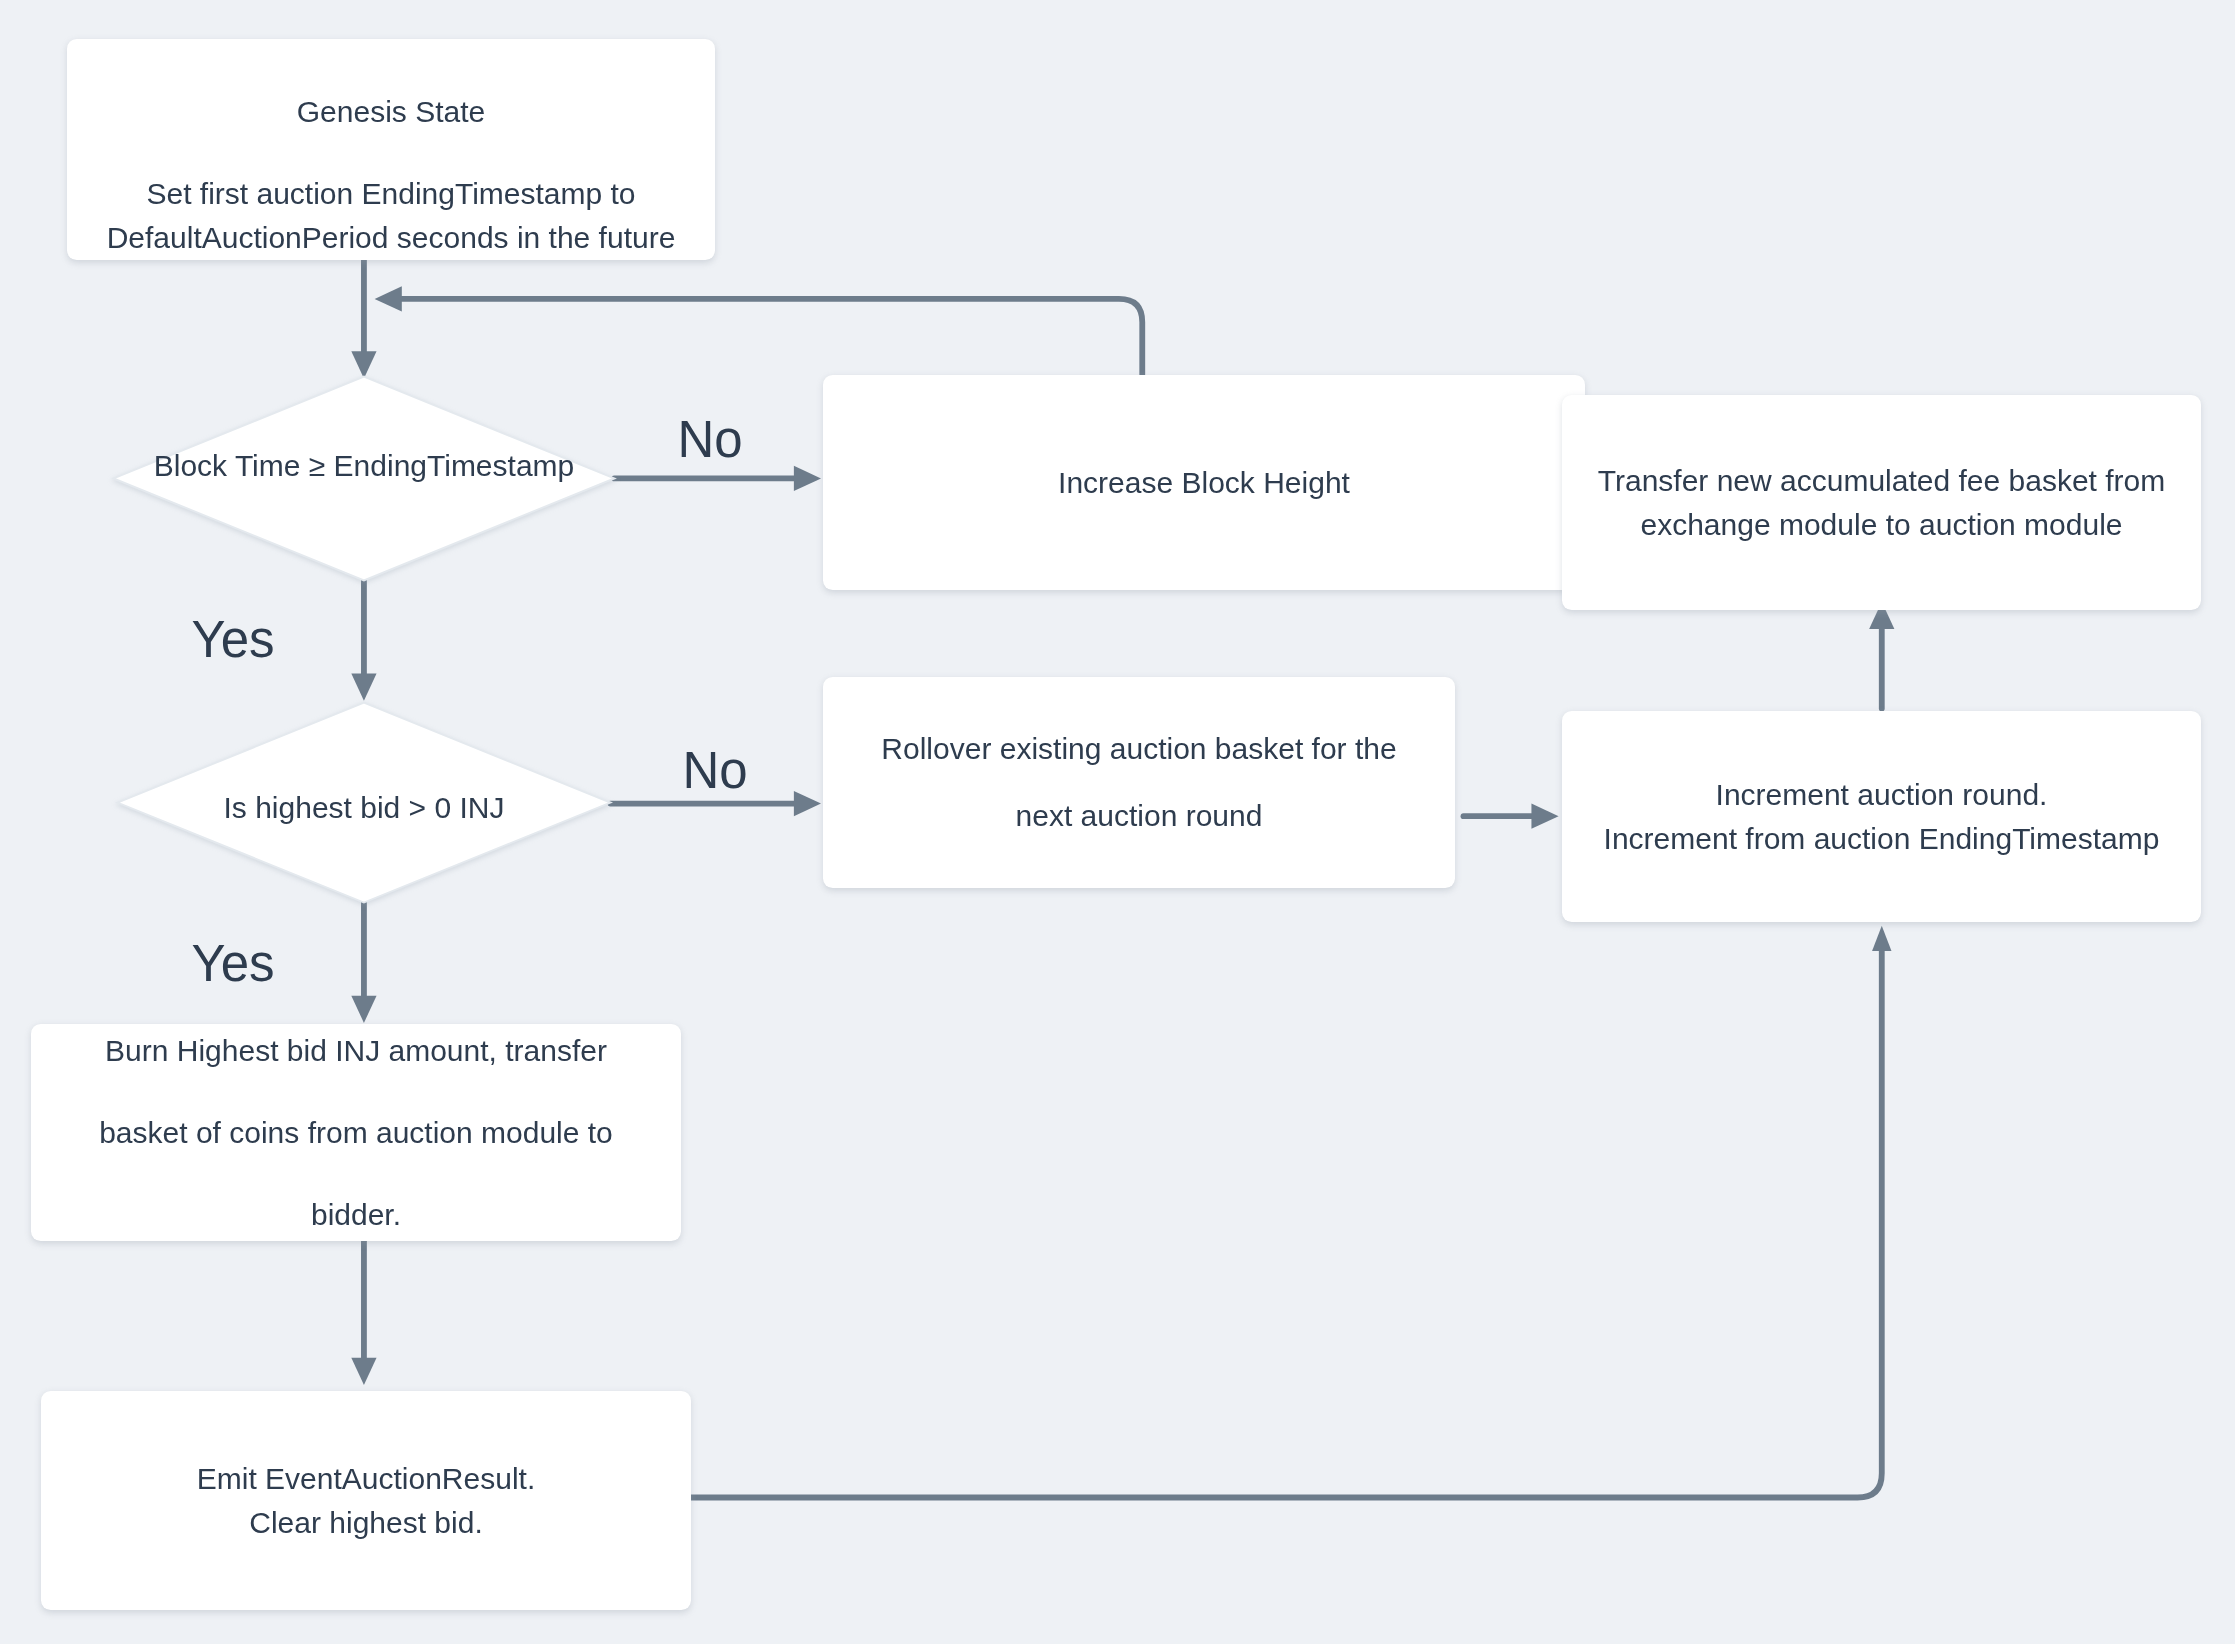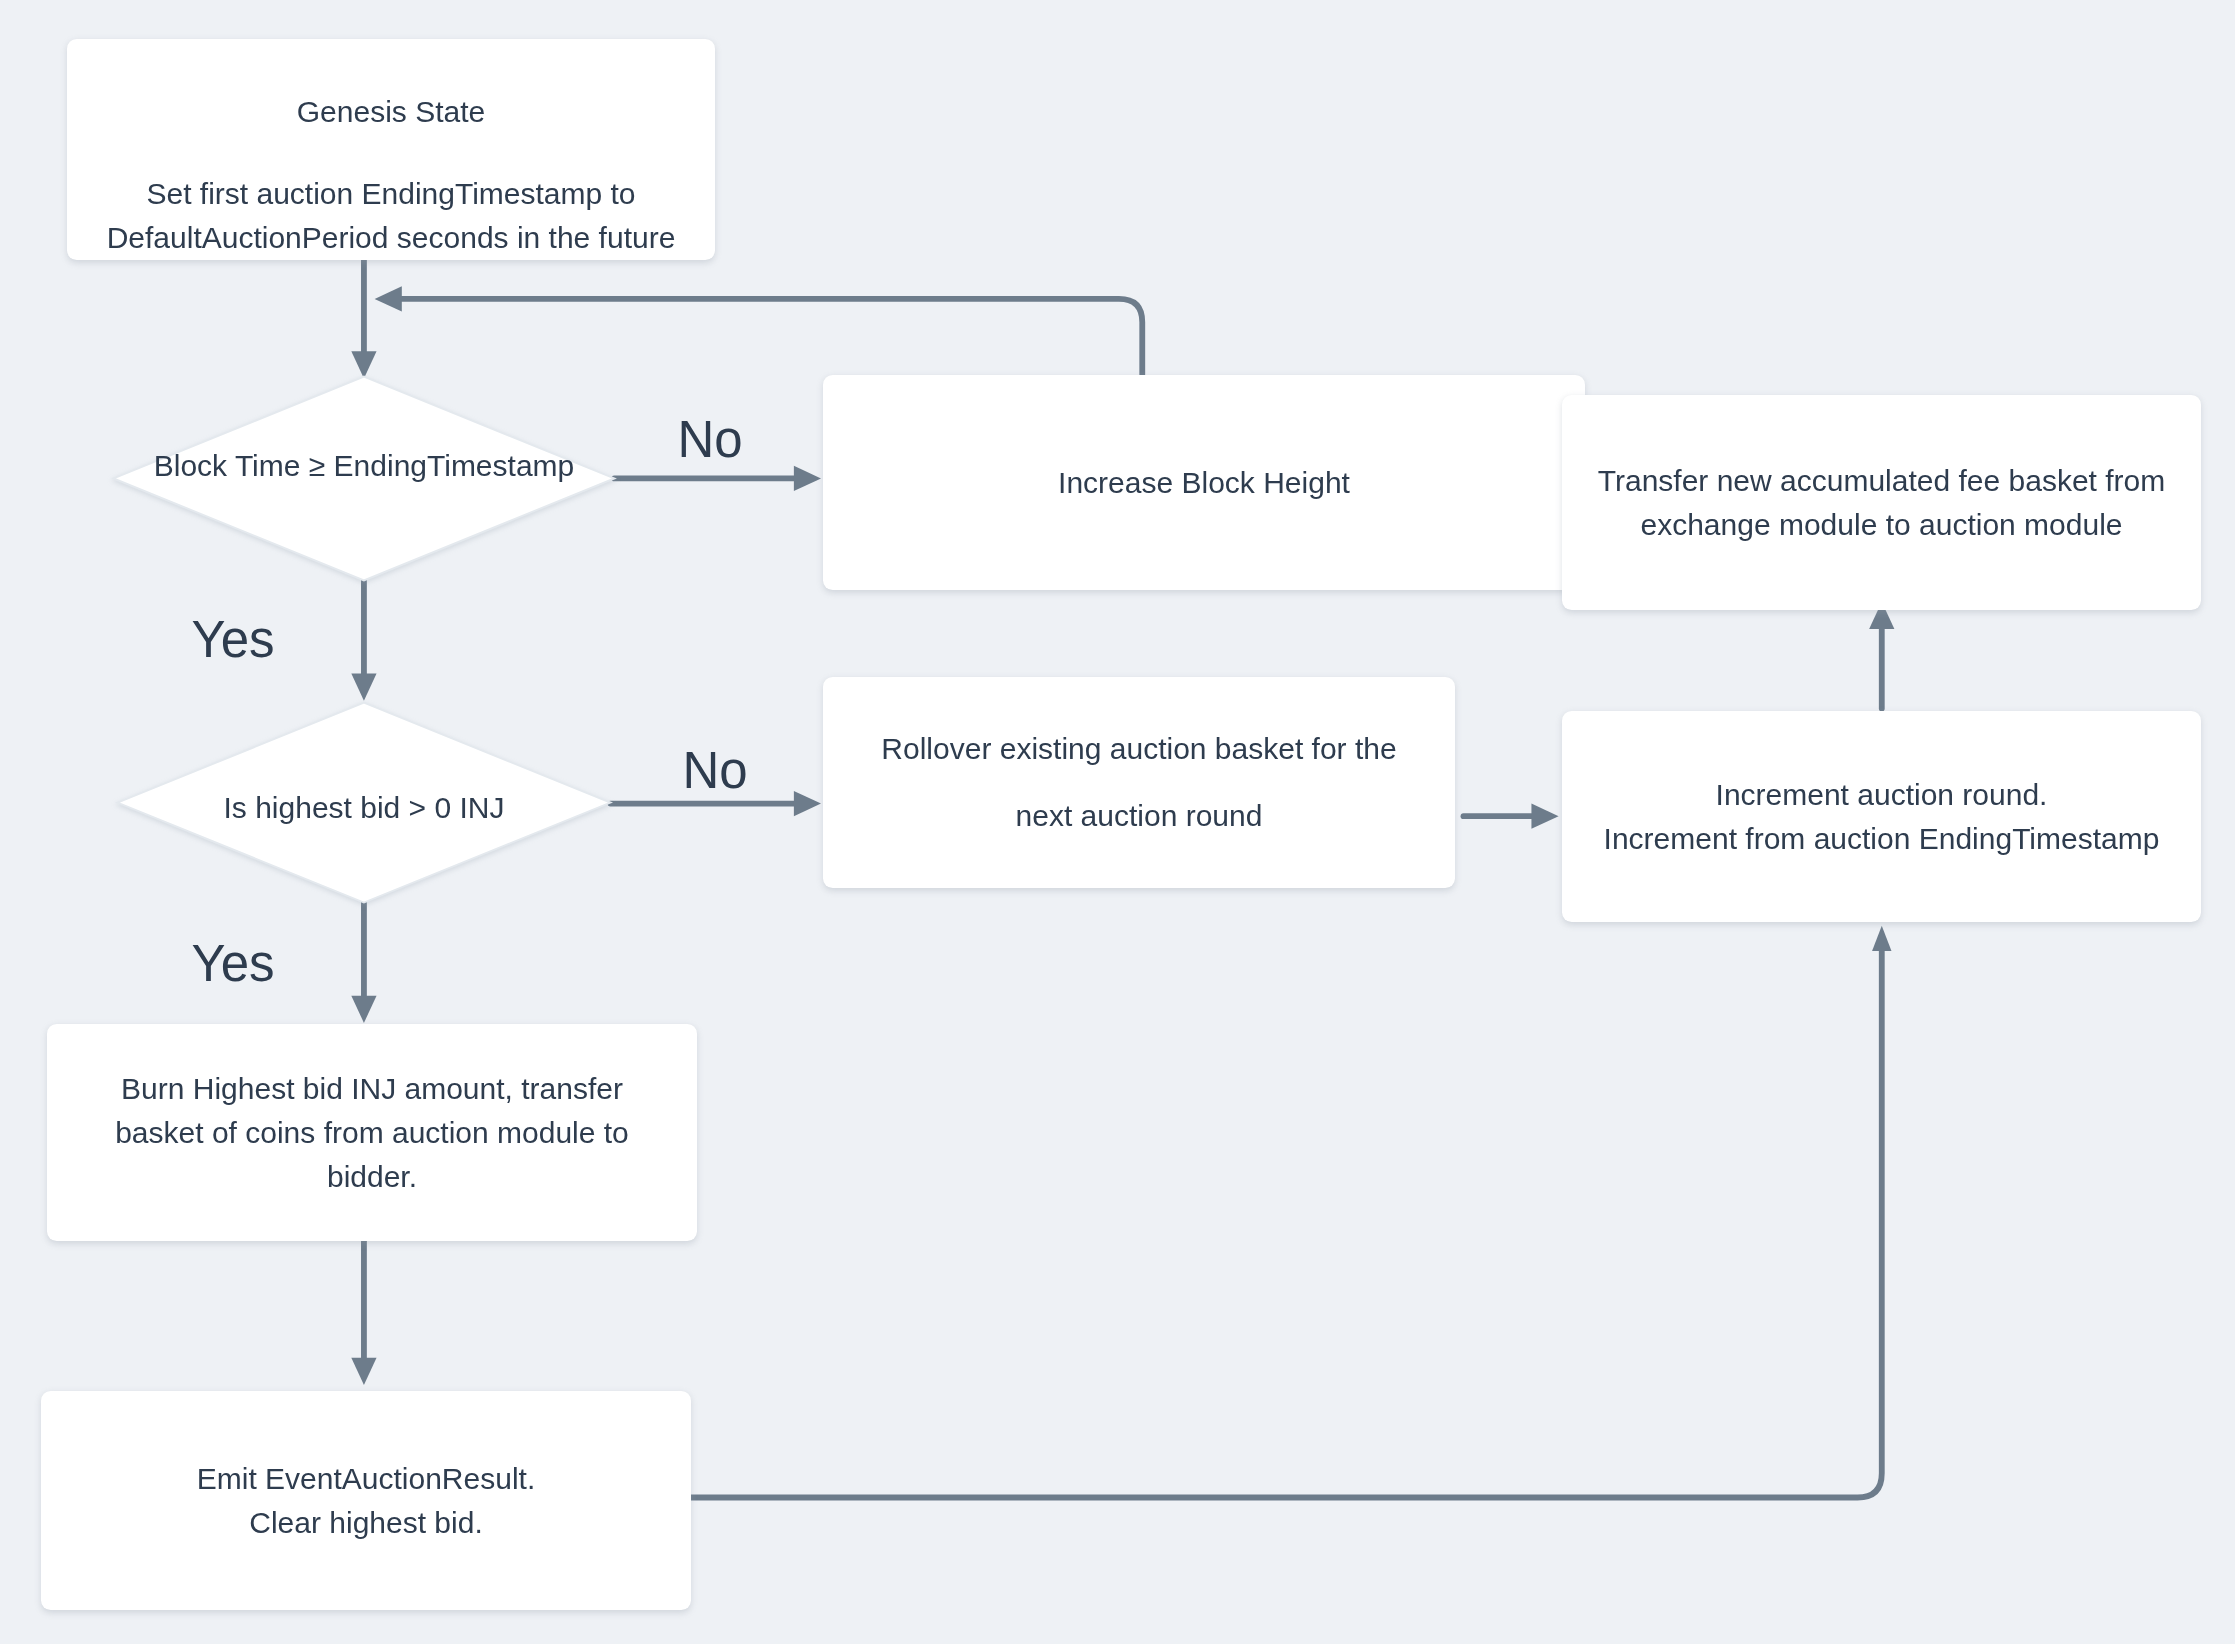--- a/index.html
+++ b/index.html
@@ -32,21 +32,21 @@
     text-align:center;
     font-size:30px;font-weight:500;
   }
   .node .line{display:block;line-height:44px;}
   .node-genesis{left:39px;top:39px;width:648px;height:221px;justify-content:flex-end;padding-top:27px;box-sizing:border-box;margin-left:28px;}
   .node-genesis .title{line-height:39px;margin-bottom:41px;}
   .node-increase{left:823px;top:375px;width:762px;height:215px;}
   .node-transfer{left:1562px;top:375px;width:639px;height:215px;margin-top:20px;}
   .node-rollover{left:823px;top:677px;width:632px;height:211px;gap:23px;}
   .node-increment{left:1562px;top:711px;width:639px;height:211px;}
-  .node-burn{left:47px;top:1024px;width:650px;height:217px;}
+  .node-burn{left:31px;top:1024px;width:650px;height:217px;gap:38px;}
   .node-emit{left:28px;top:1391px;width:650px;height:219px;margin-left:13px;}
   .diamond-label{
     position:absolute;transform:translate(-50%,-50%);
     font-size:30px;font-weight:500;white-space:nowrap;text-align:center;
   }
   .diamond-label.d1{left:364px;top:450px;margin-top:16px;}
   .diamond-label.d2{left:364px;top:808px;text-align:right;}
   .edge-label{
     position:absolute;transform:translate(-50%,-50%);
     font-size:51px;font-weight:500;white-space:nowrap;

